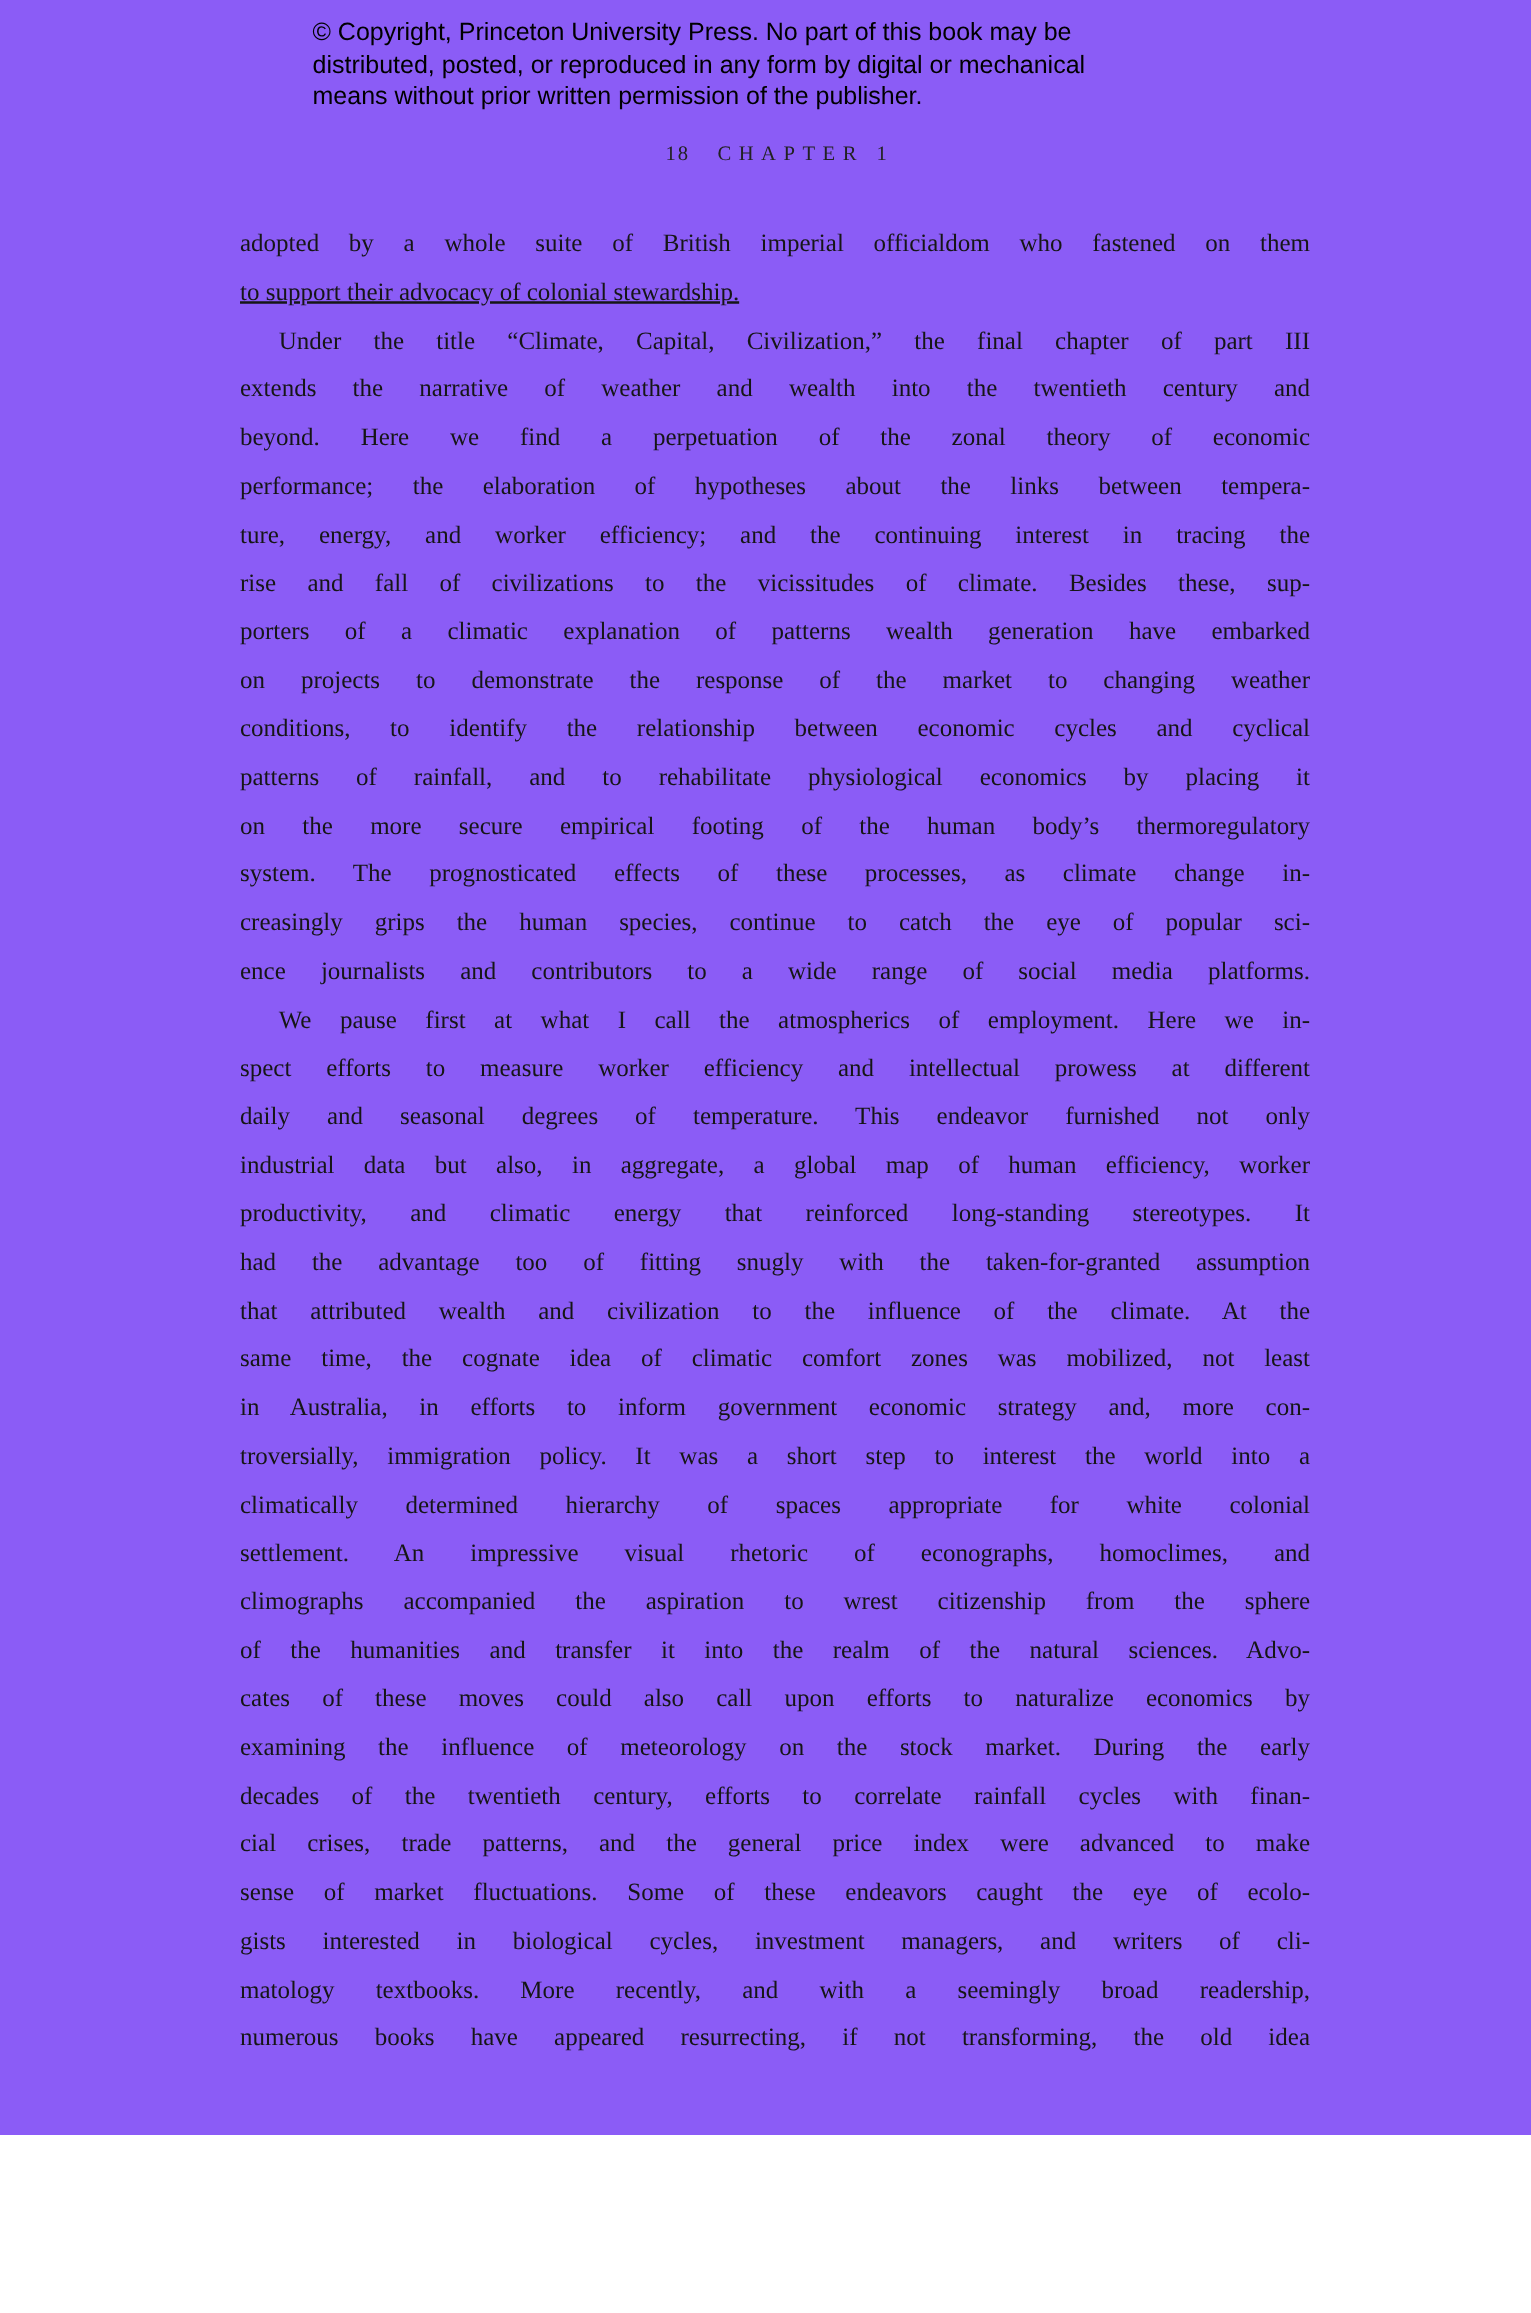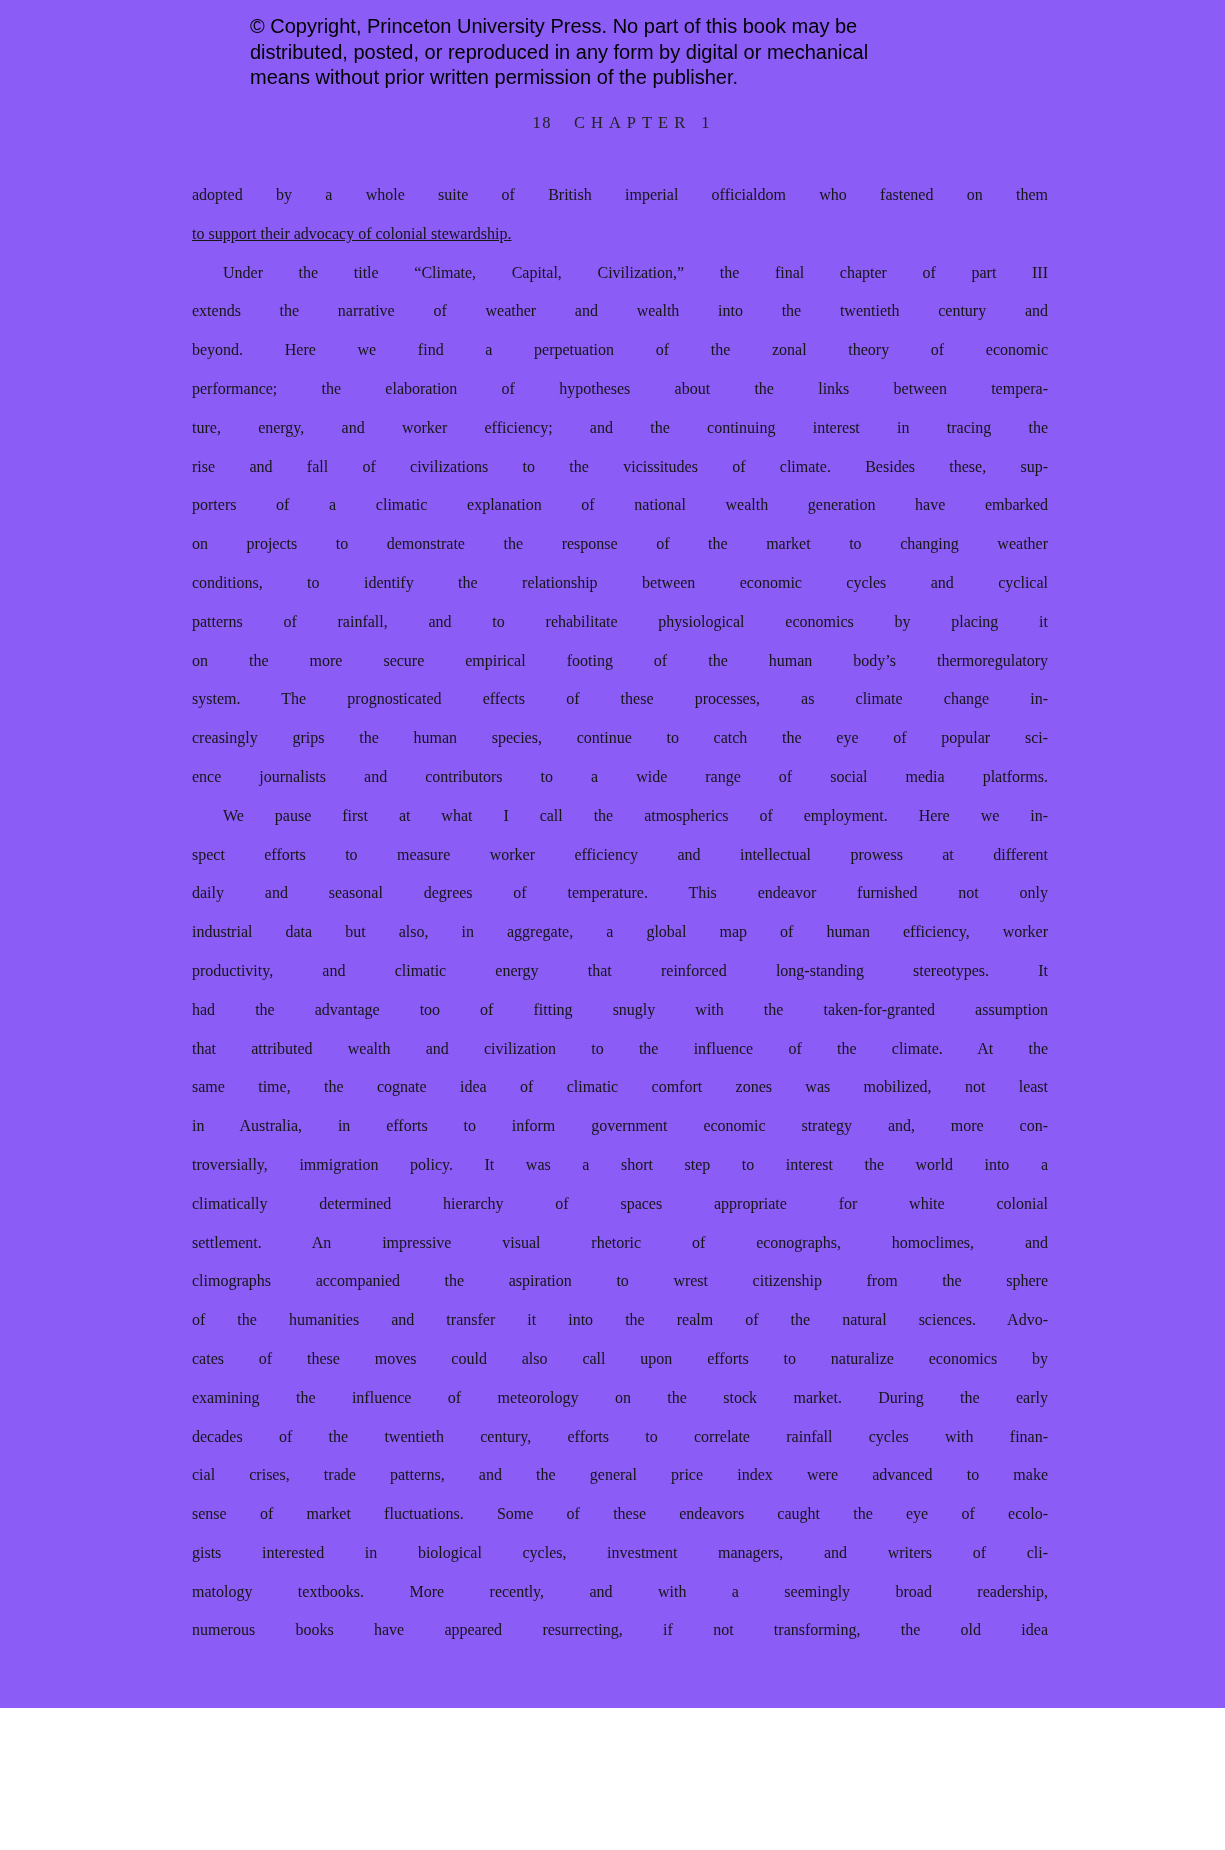--- a/index.html
+++ b/index.html
@@ -43,21 +43,21 @@
     margin-right: 22px;
   }
   .running-head .chapter {
     letter-spacing: 6px;
   }
   .body-text {
     position: absolute;
     left: 192px;
     top: 176px;
     width: 856px;
-    font-size: 16px;
+    font-size: 20px;
     line-height: 38.8px;
     color: #161616;
   }
   .para { margin: 0; }
   .line {
     text-align: justify;
     text-align-last: justify;
   }
   .line.no-just {
     text-align-last: left;
@@ -97,21 +97,21 @@
         <div class="line">adopted by a whole suite of British imperial officialdom who fastened on them</div>
         <div class="line no-just">to support their advocacy of colonial stewardship.</div>
       </div>
       <div class="para indent">
         <div class="line">Under the title “Climate, Capital, Civilization,” the final chapter of part III</div>
         <div class="line">extends the narrative of weather and wealth into the twentieth century and</div>
         <div class="line">beyond. Here we find a perpetuation of the zonal theory of economic</div>
         <div class="line">performance; the elaboration of hypotheses about the links between tempera-</div>
         <div class="line">ture, energy, and worker efficiency; and the continuing interest in tracing the</div>
         <div class="line">rise and fall of civilizations to the vicissitudes of climate. Besides these, sup-</div>
-        <div class="line">porters of a climatic explanation of national wealth generation have embarked</div>
+        <div class="line">porters of a climatic explanation of patterns wealth generation have embarked</div>
         <div class="line">on projects to demonstrate the response of the market to changing weather</div>
         <div class="line">conditions, to identify the relationship between economic cycles and cyclical</div>
         <div class="line">patterns of rainfall, and to rehabilitate physiological economics by placing it</div>
         <div class="line">on the more secure empirical footing of the human body’s thermoregulatory</div>
         <div class="line">system. The prognosticated effects of these processes, as climate change in-</div>
         <div class="line">creasingly grips the human species, continue to catch the eye of popular sci-</div>
         <div class="line">ence journalists and contributors to a wide range of social media platforms.</div>
       </div>
       <div class="para indent">
         <div class="line">We pause first at what I call the atmospherics of employment. Here we in-</div>

